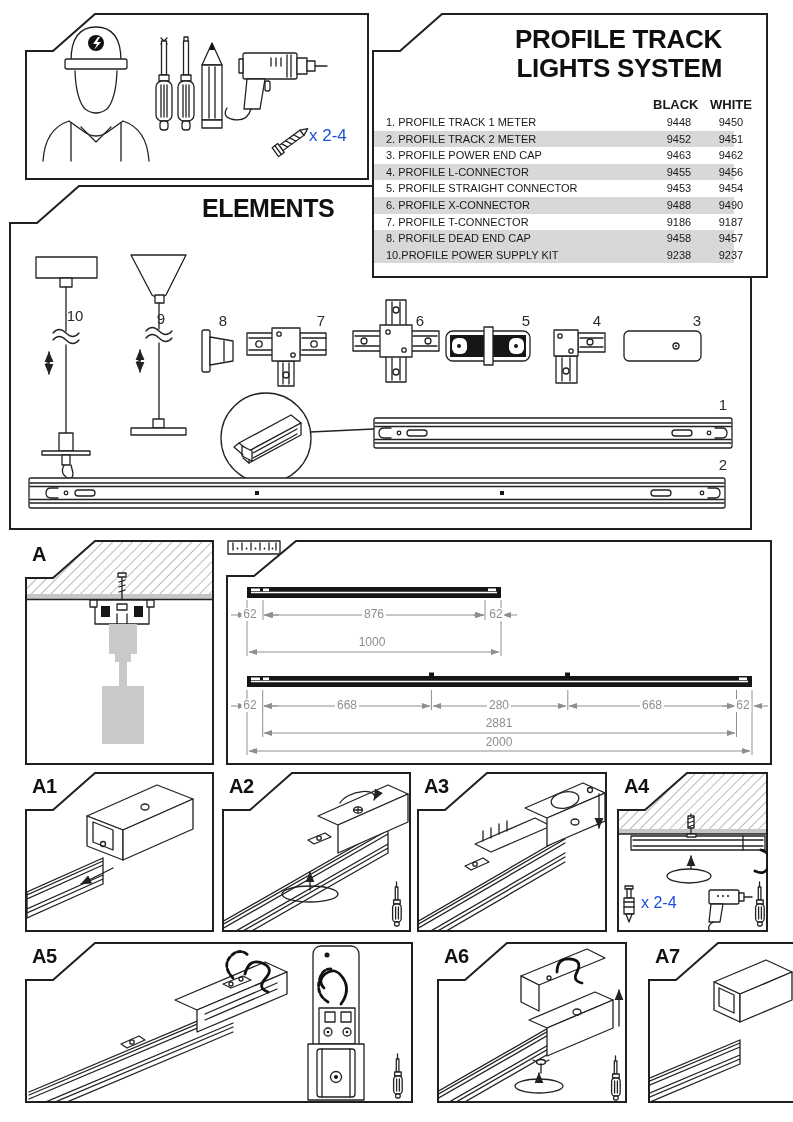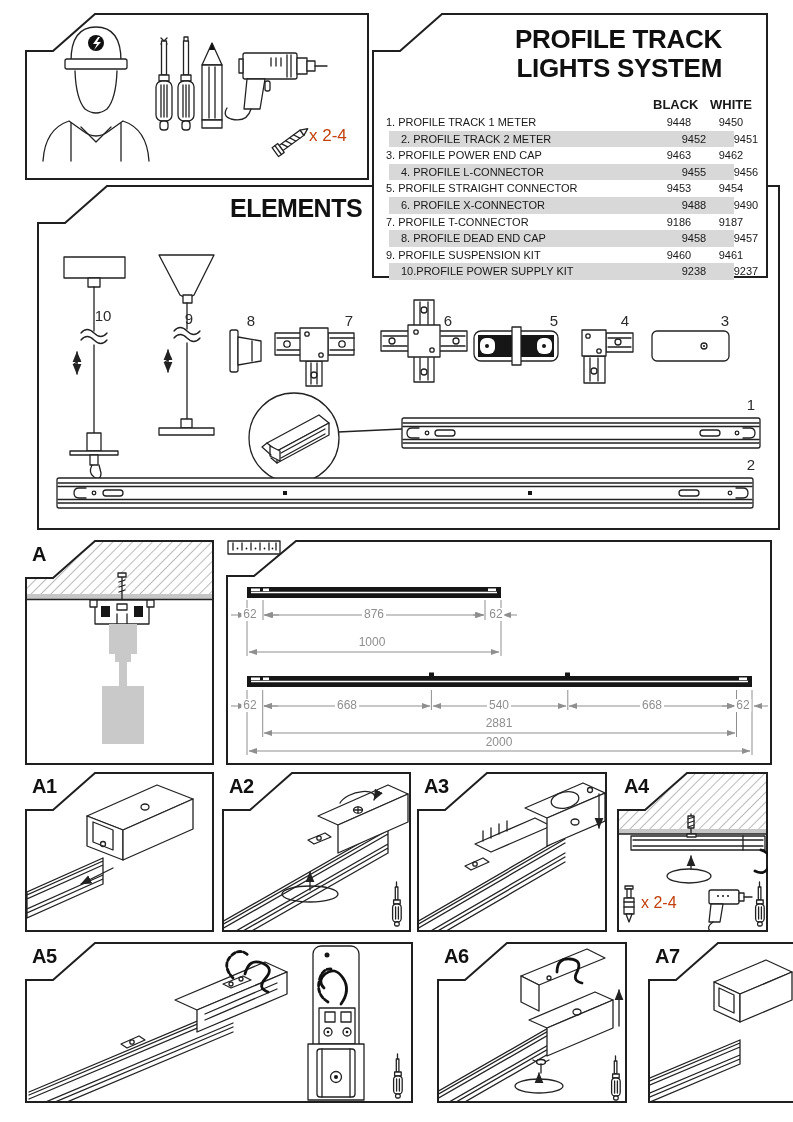--- a/index.html
+++ b/index.html
@@ -15,30 +15,30 @@
   .w{stroke:#fff;fill:none;}
   .g{stroke:#8f8f8f;stroke-width:1;fill:none;}
   .gray{fill:#c9c9c9;stroke:none;}
   .wire{stroke:#111;stroke-width:2.8;fill:none;stroke-linecap:round;}
   
   .slabel{position:absolute;left:7px;top:3px;font-size:20px;font-weight:700;letter-spacing:-0.5px;color:#111;}
   .enum{position:absolute;transform:translateX(-50%);font-size:15px;color:#2b2b2b;}
   .dim{position:absolute;transform:translateX(-50%);font-size:12px;color:#8f8f8f;background:#fff;
        padding:0 2px;line-height:13px;white-space:nowrap;}
   .dim.nobg{background:transparent;}
-  .qty{position:absolute;font-size:17px;color:#c2410c;}
+  .qty{position:absolute;font-size:17px;color:#1d4ed8;}
   
   .ttl{position:absolute;right:14px;top:12px;text-align:right;font-size:26px;line-height:29px;
        font-weight:700;letter-spacing:-0.3px;color:#101010;}
   .thead{position:absolute;top:84px;font-size:13px;font-weight:700;}
   .col-b{left:281px;width:52px;}
   .col-w{left:333px;width:52px;text-align:center;}
   #rows{position:absolute;left:2px;right:2px;top:101px;}
   .trow{position:relative;height:16.6px;line-height:16.6px;font-size:11px;}
-  .trow.shaded{background:#d8d8d8;margin-left:15px;}
+  .trow.shaded{background:#d8d8d8;}
   .tname{margin-left:12px;}
   .tnum{position:absolute;top:0;width:52px;text-align:center;}
   .tb{left:279px;}
   .tw{left:331px;}
   .heading{position:absolute;left:193px;top:9px;width:132px;text-align:center;
            font-size:25px;font-weight:700;letter-spacing:-0.5px;color:#111;}
 </style>
 </head>
 <body>
 
@@ -116,21 +116,21 @@
         <rect class="sf" x="0" y="-3.2" width="26" height="6.4"></rect>
         <path class="s" d="M3,-3 L6,3 M8,-3 L11,3 M13,-3 L16,3 M18,-3 L21,3" stroke-width="1"></path>
         <path class="sf" d="M26,-3.2 L33,0 L26,3.2 Z"></path>
         <rect class="sf" x="-7" y="-5.5" width="7" height="11"></rect>
         <path class="s" d="M-3.5,-5.5 V5.5" stroke-width="1"></path>
       </g>
     </svg>
     <span class="qty" style="left:284px;top:113px;">x 2-4</span>
   </div>
 
-  <div class="panel" style="left:37px;top:185px;width:743px;height:345px;z-index:1;">
+  <div class="panel" style="left:9px;top:185px;width:743px;height:345px;z-index:1;">
     <svg width="743" height="345">
       <polygon class="frame" points="70,1 742,1 742,344 1,344 1,38 28,38"></polygon>
       <g>
         <rect class="sf" x="27" y="72" width="61" height="21"></rect>
         <rect class="sf" x="51" y="93" width="12" height="9"></rect>
         <path class="s" d="M57,102 V146 M57,160 V248"></path>
         <path class="s" d="M44,148 q6,-7 13,0 q7,7 13,0 M44,155 q6,-7 13,0 q7,7 13,0"></path>
         <path class="s" d="M40,178 L40,167" marker-end="url(#ahB)" stroke-width="1"></path>
         <path class="s" d="M40,178 L40,189" marker-end="url(#ahB)" stroke-width="1"></path>
         <path class="s" d="M37,179 L43,175" stroke-width="1"></path>
@@ -268,21 +268,20 @@
     <span class="thead col-w">WHITE</span>
     <div id="rows">
         <div class="trow"><span class="tname">1. PROFILE TRACK 1 METER</span><span class="tnum tb">9448</span><span class="tnum tw">9450</span></div>
         <div class="trow shaded"><span class="tname">2. PROFILE TRACK 2 METER</span><span class="tnum tb">9452</span><span class="tnum tw">9451</span></div>
         <div class="trow"><span class="tname">3. PROFILE POWER END CAP</span><span class="tnum tb">9463</span><span class="tnum tw">9462</span></div>
         <div class="trow shaded"><span class="tname">4. PROFILE L-CONNECTOR</span><span class="tnum tb">9455</span><span class="tnum tw">9456</span></div>
         <div class="trow"><span class="tname">5. PROFILE STRAIGHT CONNECTOR</span><span class="tnum tb">9453</span><span class="tnum tw">9454</span></div>
         <div class="trow shaded"><span class="tname">6. PROFILE X-CONNECTOR</span><span class="tnum tb">9488</span><span class="tnum tw">9490</span></div>
         <div class="trow"><span class="tname">7. PROFILE T-CONNECTOR</span><span class="tnum tb">9186</span><span class="tnum tw">9187</span></div>
         <div class="trow shaded"><span class="tname">8. PROFILE DEAD END CAP</span><span class="tnum tb">9458</span><span class="tnum tw">9457</span></div>
-        <div class="trow"><span class="tname">9. PROFILE SUSPENSION KIT</span><span class="tnum tb">9460</span><span class="tnum tw">9461</span></div>
         <div class="trow shaded"><span class="tname">10.PROFILE POWER SUPPLY KIT</span><span class="tnum tb">9238</span><span class="tnum tw">9237</span></div>
       </div>
   </div>
 
   <div class="panel" style="left:25px;top:540px;width:189px;height:225px;">
     <svg width="189" height="225">
       <polygon class="frame" points="70,1 188,1 188,224 1,224 1,38 28,38"></polygon>
       <polygon points="70,2 187,2 187,54 2,54 2,39 28,39" fill="url(#hatch)"></polygon>
       <rect x="2" y="54" width="185" height="5" fill="#c6c6c6"></rect>
       <path class="s" d="M2,59.5 H187" stroke-width="1.2"></path>
@@ -359,21 +358,21 @@
         <path class="g" d="M273,211 L23,211" marker-end="url(#ahG)"></path>
         <path class="g" d="M273,211 L524,211" marker-end="url(#ahG)"></path>
       </g>
     </svg>
     <span class="dim" style="left:24px;top:68px;">62</span>
     <span class="dim" style="left:148px;top:68px;">876</span>
     <span class="dim" style="left:270px;top:68px;">62</span>
     <span class="dim nobg" style="left:146px;top:96px;">1000</span>
     <span class="dim" style="left:24px;top:159px;">62</span>
     <span class="dim" style="left:121px;top:159px;">668</span>
-    <span class="dim" style="left:273px;top:159px;">540</span>
+    <span class="dim" style="left:273px;top:159px;">280</span>
     <span class="dim" style="left:426px;top:159px;">668</span>
     <span class="dim" style="left:517px;top:159px;">62</span>
     <span class="dim nobg" style="left:273px;top:177px;">2881</span>
     <span class="dim nobg" style="left:273px;top:196px;">2000</span>
   </div>
 
   <div class="panel" style="left:25px;top:772px;width:189px;height:160px;">
     <svg width="189" height="160">
       <polygon class="frame" points="70,1 188,1 188,159 1,159 1,38 28,38"></polygon>
       <clipPath id="cpa1">

